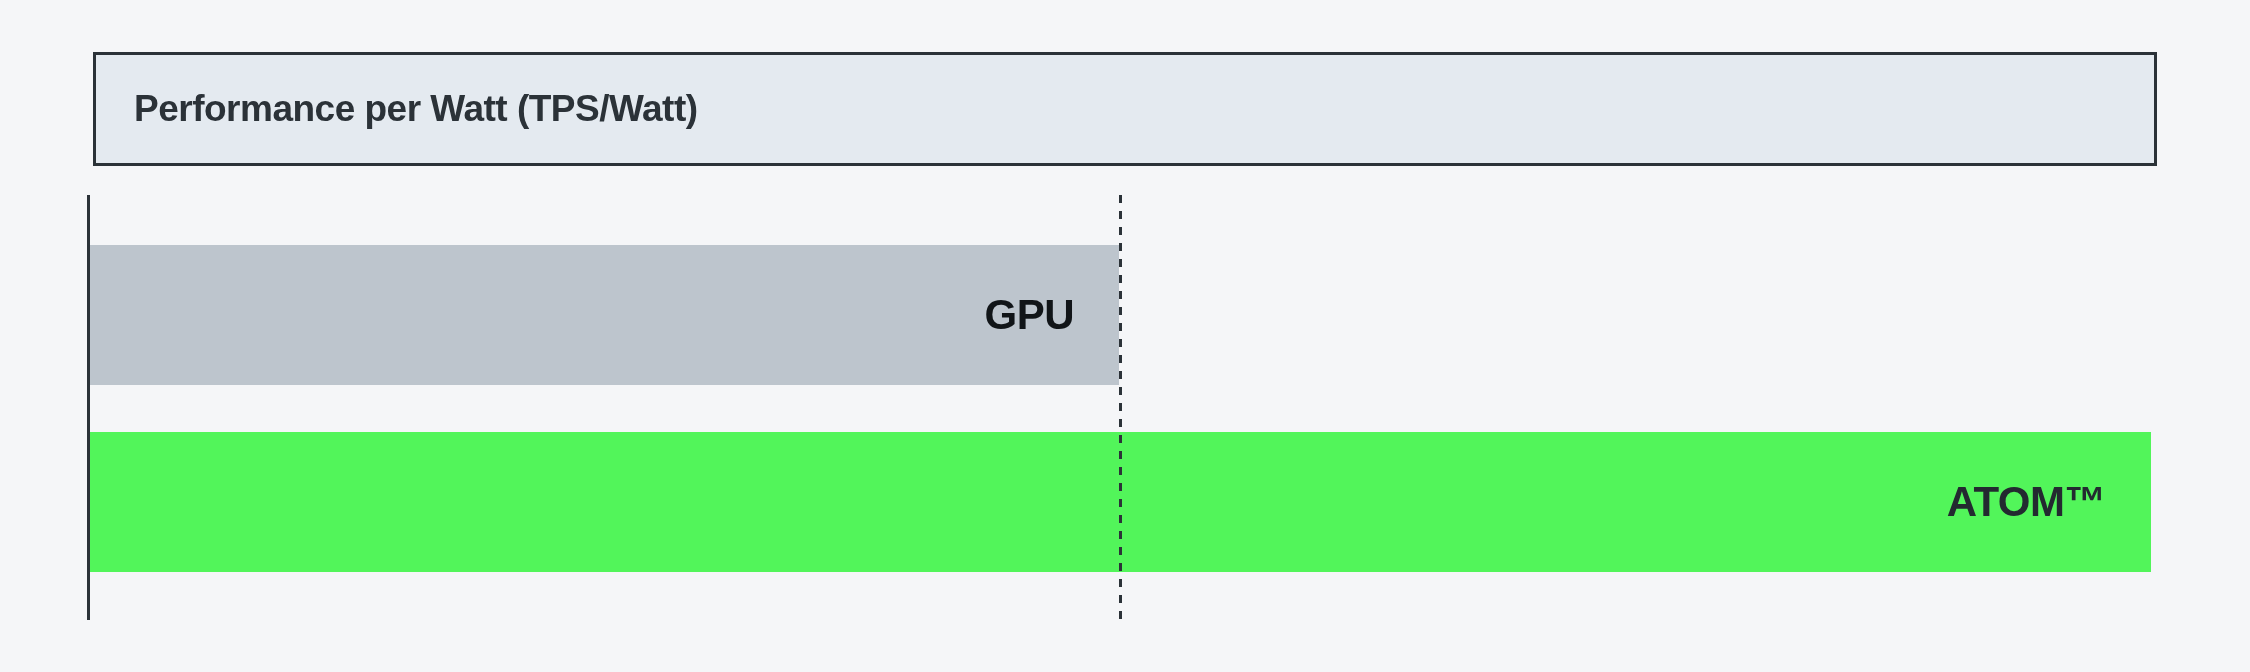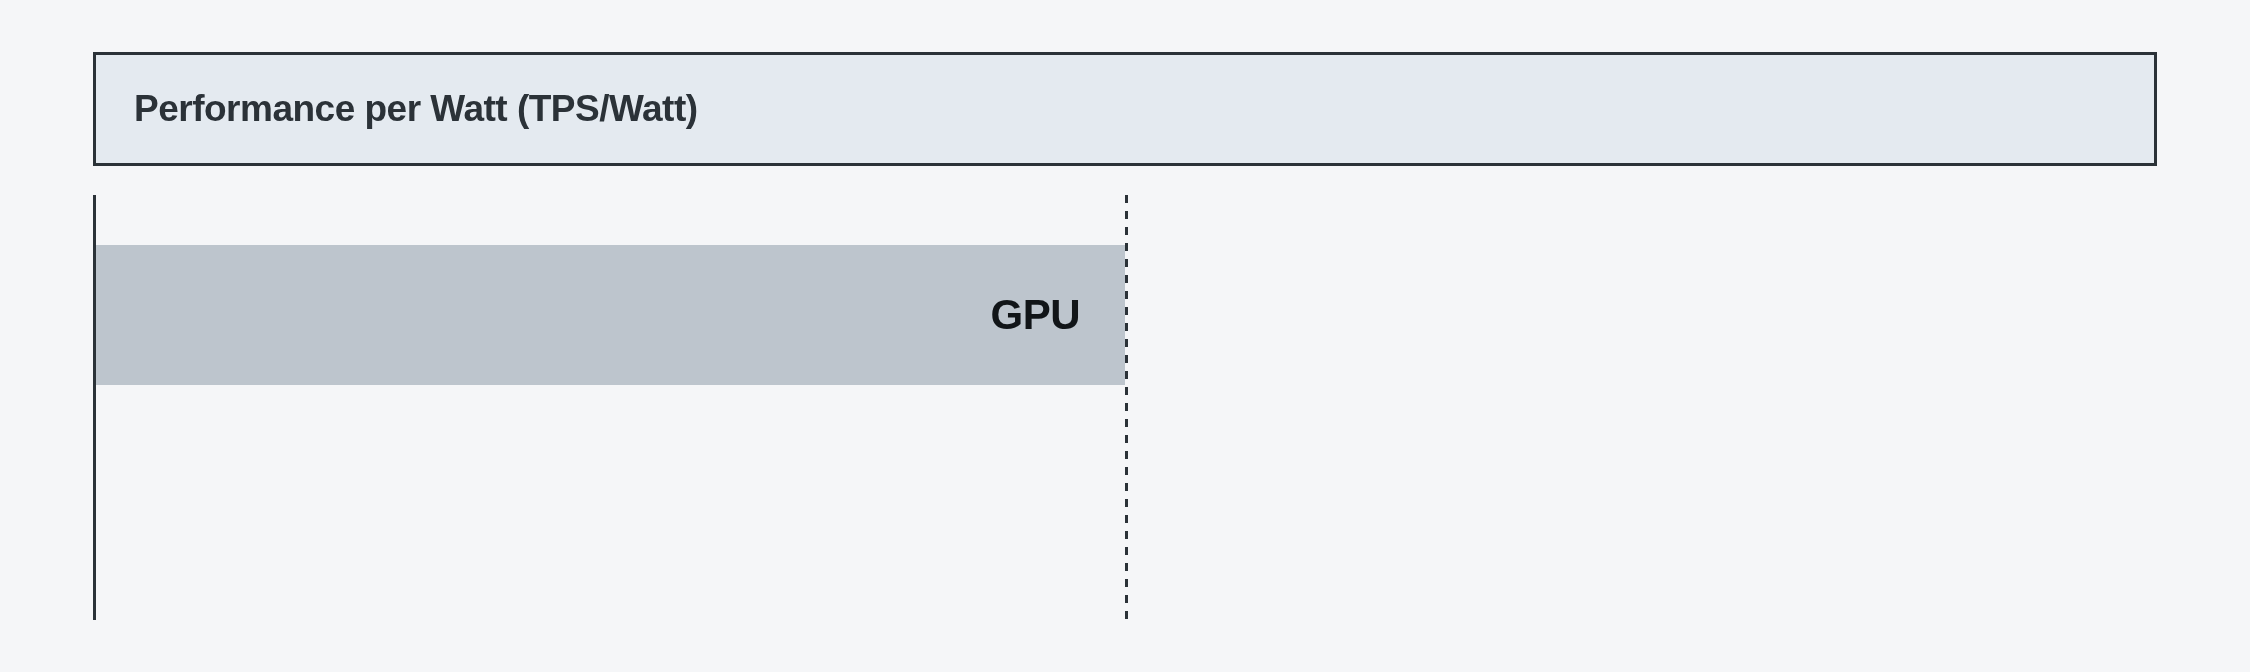--- a/index.html
+++ b/index.html
@@ -26,21 +26,21 @@
   }
   .title-text {
     font-size: 37px;
     font-weight: 700;
     letter-spacing: -0.5px;
     color: var(--ink-dark, #2b3238);
     white-space: nowrap;
   }
   .chart {
     position: absolute;
-    left: 93px;
+    left: 87px;
     top: 195px;
     width: 2064px;
     height: 425px;
   }
   .axis-line {
     position: absolute;
     left: 0;
     top: 0;
     width: 3px;
     height: 100%;
@@ -114,18 +114,21 @@
   </div>
 
   <div class="chart">
 
     <div class="axis-line"></div>
 
     <div class="bar bar-gpu" style="width: calc(50% - 3px); background: rgb(189, 197, 205);">
       <span class="bar-label">GPU</span>
     </div>
 
+    <div class="bar bar-atom" style="width: calc(100% - 3px); background: rgb(82, 245, 90);">
+      <span class="bar-label">ATOM™</span>
+    </div>
 
     <div class="ref-line" style="left: 50%;"></div>
 
 
   </div>
 </div>
 
 </body></html>

